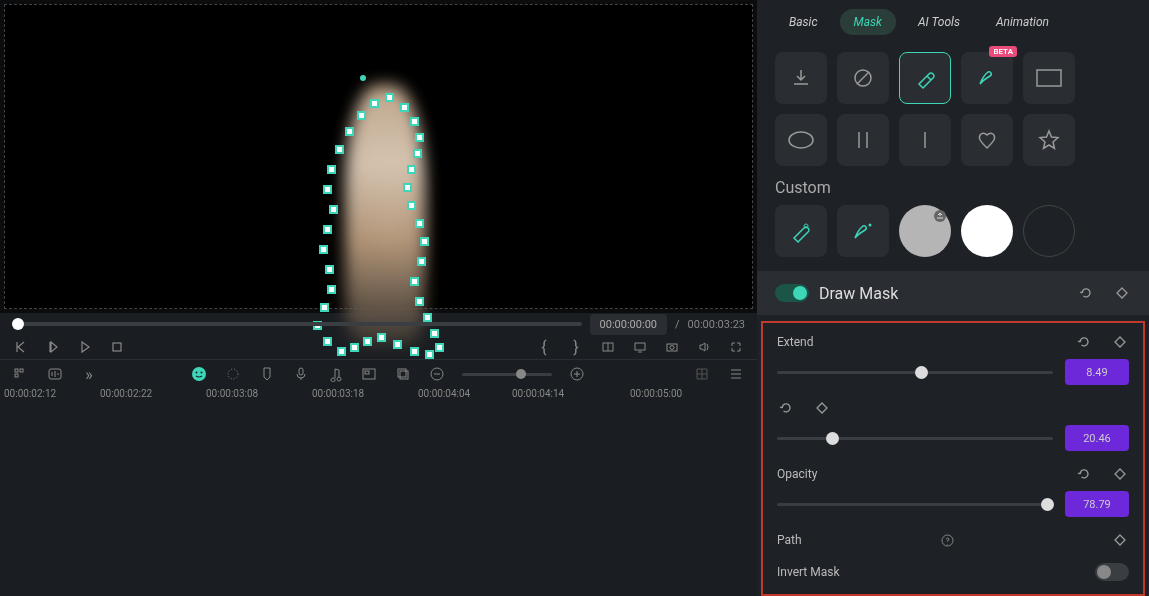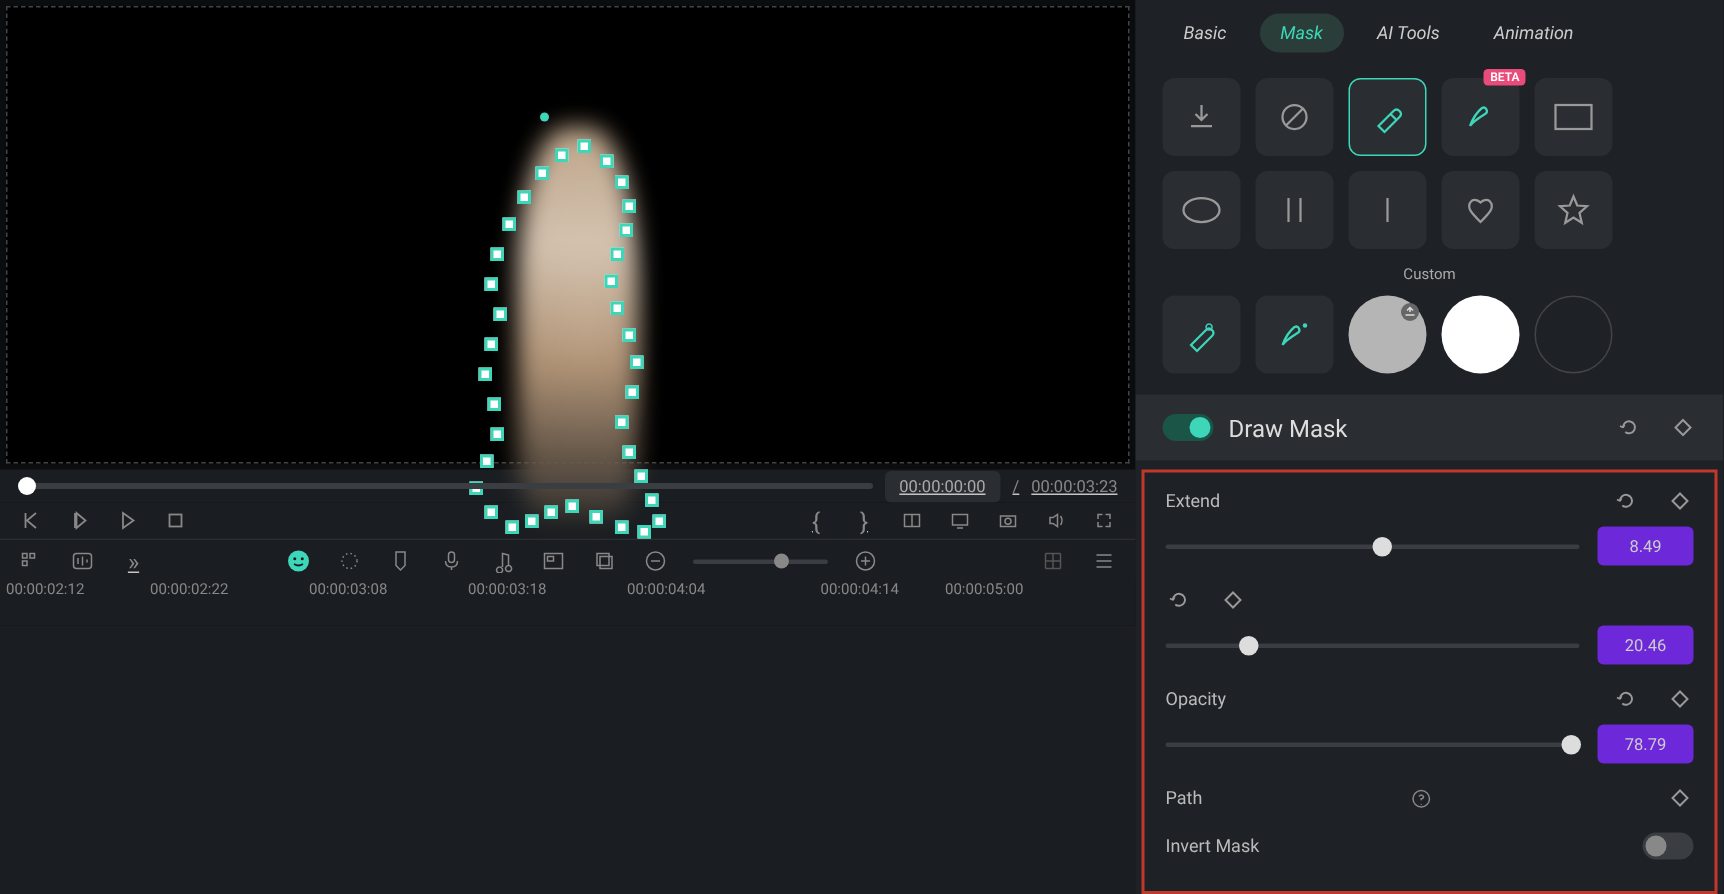--- a/index.html
+++ b/index.html
@@ -1,17 +1,17 @@
 <!DOCTYPE html>
 <html><head>
 <meta charset="utf-8">
 <style>
 * { margin:0; padding:0; box-sizing:border-box; font-family:-apple-system,BlinkMacSystemFont,'Segoe UI',Roboto,sans-serif; }
 body { background:#1a1d21; color:#c5c5c5; width:1149px; height:596px; overflow:hidden; display:flex; }
-.left-panel { width:757px; height:417px; display:flex; flex-direction:column; background:#0a0c0e;text-decoration:underline; }
+.left-panel { width:757px; height:417px; display:flex; flex-direction:column; background:#0a0c0e; }
 .viewport { height:424px; background:#000; border:1px dashed #444; margin:4px; position:relative; }
 .mask-figure { position:absolute; left:310px; top:80px; width:140px; height:280px; }
 .figure-body { position:absolute; left:30px; top:0; width:80px; height:260px; background:linear-gradient(180deg,#d4b89a 0%,#e8d5c0 30%,#c0a080 60%,#3a3530 100%); border-radius:40% 40% 20% 20%; filter:blur(8px); opacity:0.9; }
 .mask-point { position:absolute; width:9px; height:9px; background:#fff; border:2px solid #3dd6b8; }
 .mask-dot { position:absolute; width:6px; height:6px; background:#3dd6b8; border-radius:50%; }
 .glow { position:absolute; left:20px; top:-5px; width:110px; height:280px; background:radial-gradient(ellipse,rgba(255,255,255,0.3) 0%,transparent 60%); border-radius:50%; }
 .transport { height:30px; display:flex; align-items:center; padding:0 12px; gap:8px; background:#1a1d21; }
 .scrubber { flex:1; height:4px; background:#3a3d42; border-radius:2px; position:relative; }
 .scrubber-thumb { position:absolute; left:0; top:-4px; width:12px; height:12px; background:#fff; border-radius:50%; }
 .time-box { background:#2a2d32; padding:4px 10px; border-radius:4px; font-size:11px; color:#aaa; }
@@ -27,21 +27,21 @@
 .ruler-tick { position:absolute; top:0; font-size:10px; color:#888; }
 
 .right-panel { width:392px; height:596px; background:#1e2126; display:flex; flex-direction:column; overflow:hidden; }
 .tabs { height:44px; display:flex; align-items:center; gap:8px; padding:0 18px;font-style:italic; }
 .tab { padding:6px 14px; border-radius:14px; font-size:12px; color:#ccc; cursor:pointer; }
 .tab.active { background:#2a3d38; color:#3dd6b8; }
 .shape-grid { padding:8px 18px; display:flex; flex-wrap:wrap; gap:10px; position:relative; }
 .shape-btn { width:52px; height:52px; background:#2a2d32; border-radius:8px; display:flex; align-items:center; justify-content:center; cursor:pointer; position:relative; }
 .shape-btn.active { border:1.5px solid #3dd6b8; }
 .beta-badge { position:absolute; top:-6px; right:-4px; background:#e94b7a; color:#fff; font-size:8px; padding:1px 4px; border-radius:3px; font-weight:600; }
-.section-label { padding:4px 18px 8px; font-size:10px; color:#aaa;text-align:center; }
+.section-label { padding:4px 18px 8px; font-size:16px; color:#aaa; }
 .custom-row { padding:0 18px 14px; display:flex; gap:10px; }
 .custom-btn { width:52px; height:52px; background:#2a2d32; border-radius:26px; display:flex; align-items:center; justify-content:center; cursor:pointer; }
 .custom-btn.rect { border-radius:8px; }
 .draw-mask-row { height:44px; background:#2a2d32; display:flex; align-items:center; padding:0 18px; gap:10px; }
 .toggle { width:34px; height:18px; background:#1a5548; border-radius:10px; position:relative; cursor:pointer; }
 .toggle-knob { position:absolute; right:2px; top:2px; width:14px; height:14px; background:#3dd6b8; border-radius:50%; }
 .toggle.off { background:#3a3d42; }
 .toggle.off .toggle-knob { left:2px; right:auto; background:#888; }
 .draw-label { font-size:16px; color:#ddd; flex:1; }
 .reset-kf { display:flex; gap:18px; }
@@ -253,21 +253,21 @@
         </svg>
       </div>
   </div>
 
   <div class="timeline-ruler">
     <span class="ruler-tick" style="left:4px">00:00:02:12</span>
     <span class="ruler-tick" style="left:100px">00:00:02:22</span>
     <span class="ruler-tick" style="left:206px">00:00:03:08</span>
     <span class="ruler-tick" style="left:312px">00:00:03:18</span>
     <span class="ruler-tick" style="left:418px">00:00:04:04</span>
-    <span class="ruler-tick" style="left:547px">00:00:04:14</span>
+    <span class="ruler-tick" style="left:512px">00:00:04:14</span>
     <span class="ruler-tick" style="left:630px">00:00:05:00</span>
   </div>
 </div>
 
 <div class="right-panel">
   <div class="tabs">
     <div class="tab">Basic</div>
     <div class="tab active">Mask</div>
     <div class="tab">AI Tools</div>
     <div class="tab">Animation</div>

